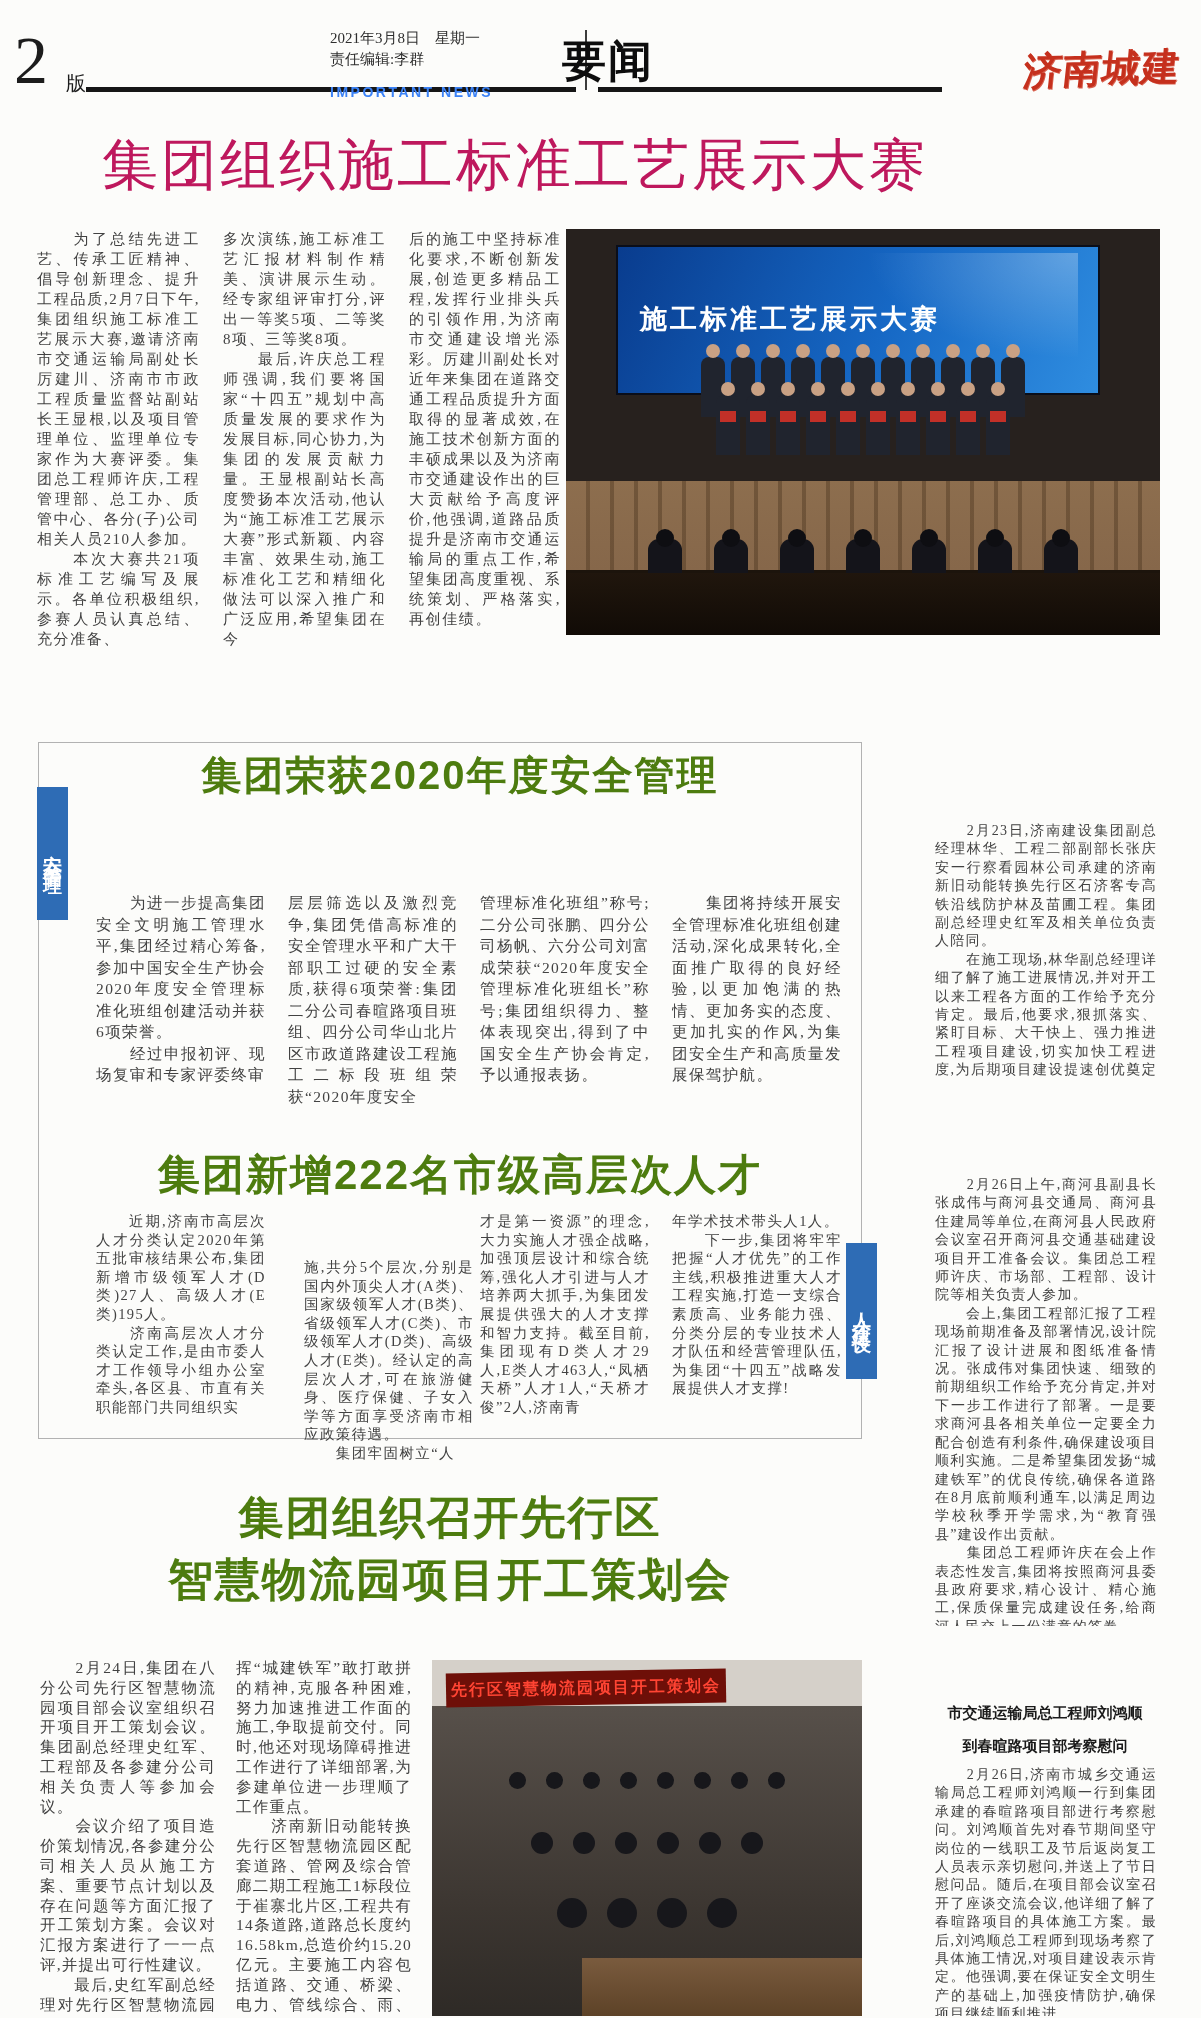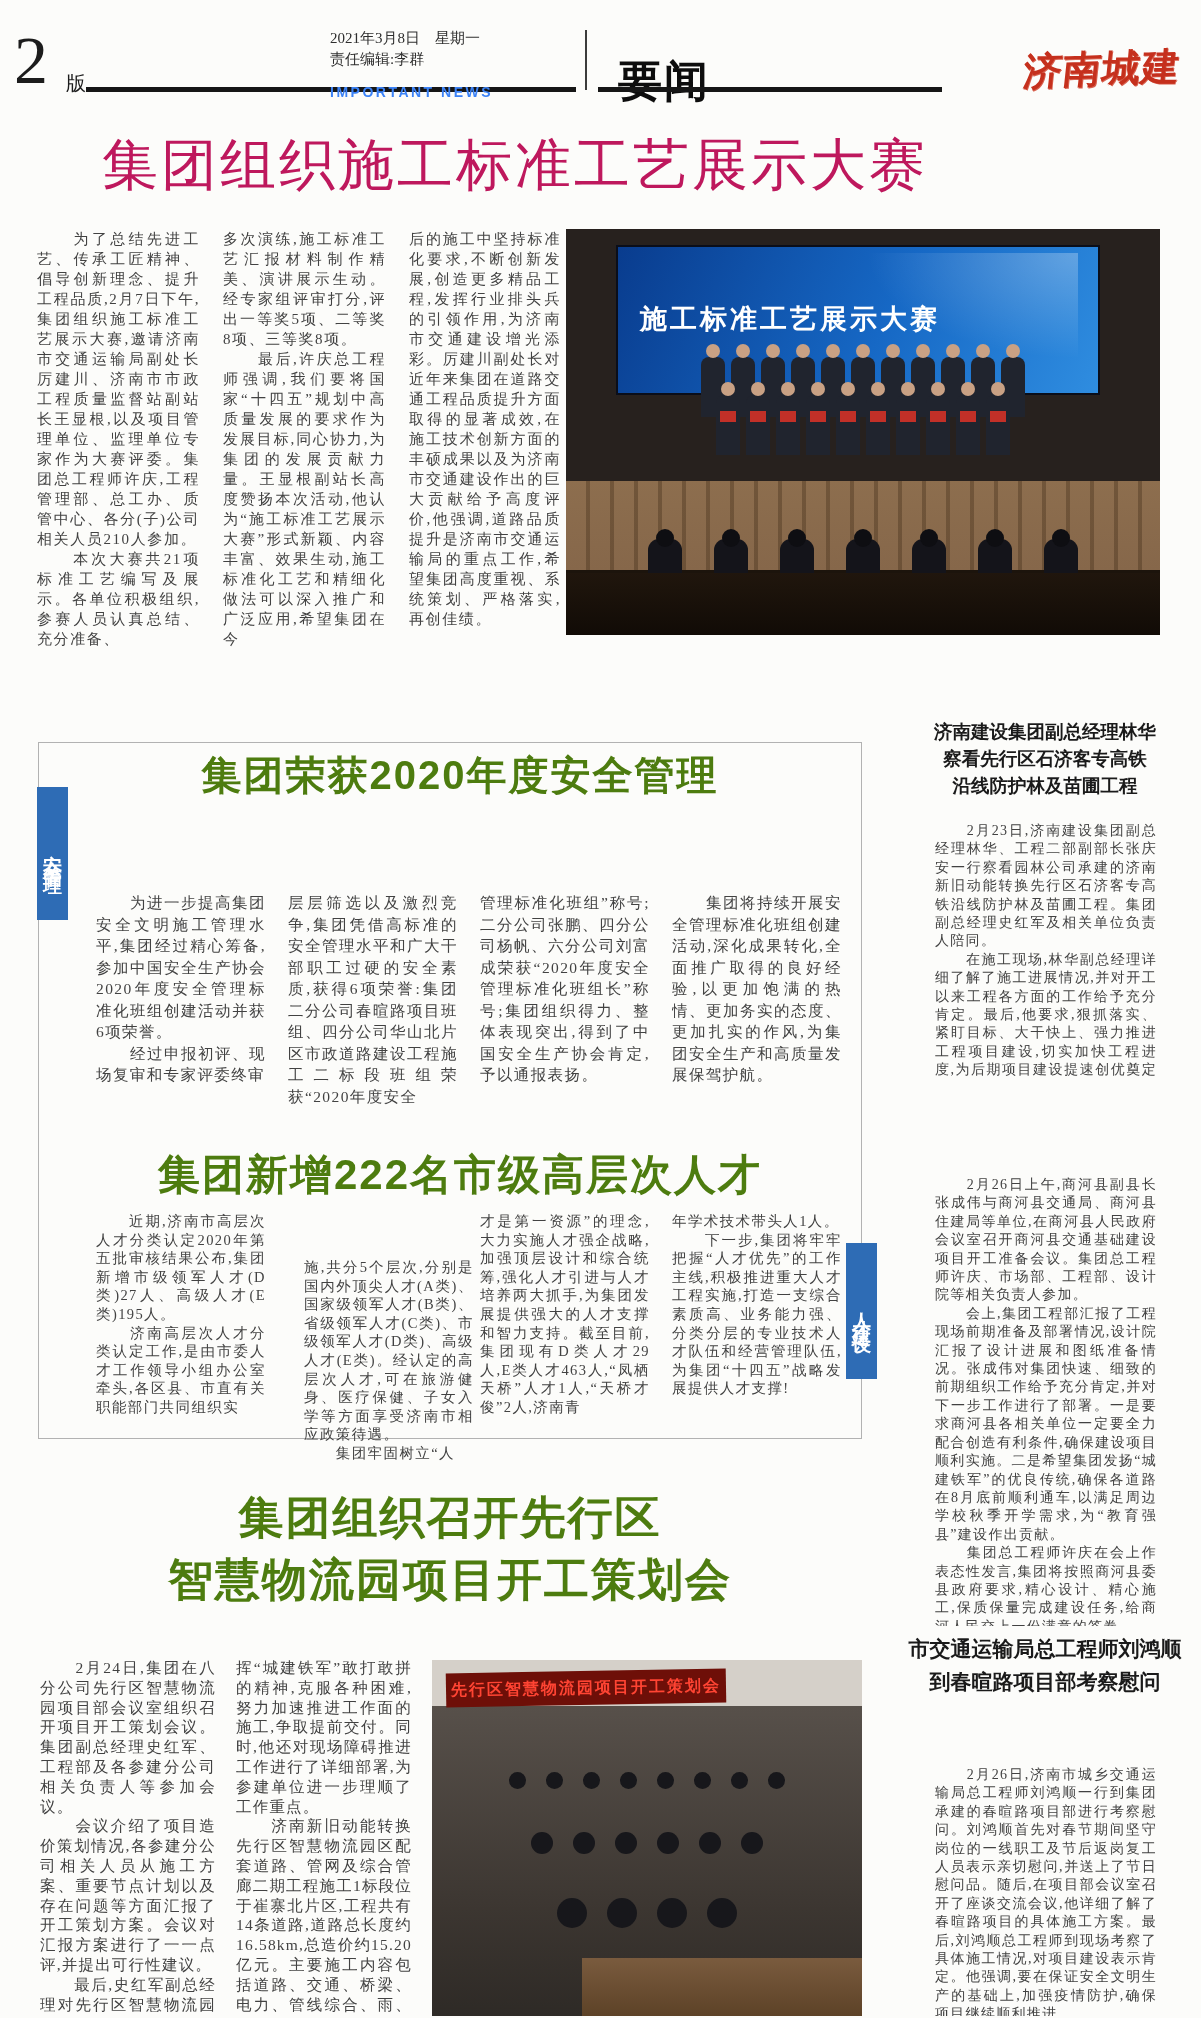--- a/index.html
+++ b/index.html
@@ -66,21 +66,21 @@
   <div class="abs pagelabel" style="left:66px;top:70px;">版</div>
   <div class="abs rule" style="left:86px;top:87px;width:490px;"></div>
 
   <div class="abs dateblock" style="left:330px;top:28px;">
     <div>2021年3月8日　星期一</div>
     <div>责任编辑:李群</div>
     <div class="dateen">IMPORTANT  NEWS</div>
   </div>
 
   <div class="abs vbar" style="left:585px;top:30px;height:60px;"></div>
-  <div class="abs secname sans" style="left:618px;top:32px;margin-top:20px;">要闻</div>
+  <div class="abs secname sans" style="left:562px;top:32px;">要闻</div>
   <div class="abs rule" style="left:598px;top:87px;width:344px;"></div>
   <div class="abs logo sans" style="left:1010px;top:44px;width:170px;">济南城建</div>
 
   <div class="abs h-main sans" style="left:40px;top:128px;">集团组织施工标准工艺展示大赛</div>
 
   <div class="abs col" style="left:37px;top:229px;width:163px;height:462px;">　　为了总结先进工艺、传承工匠精神、倡导创新理念、提升工程品质,2月7日下午,集团组织施工标准工艺展示大赛,邀请济南市交通运输局副处长厉建川、济南市市政工程质量监督站副站长王显根,以及项目管理单位、监理单位专家作为大赛评委。集团总工程师许庆,工程管理部、总工办、质管中心、各分(子)公司相关人员210人参加。
 　　本次大赛共21项标准工艺编写及展示。各单位积极组织,参赛人员认真总结、充分准备、</div>
   <div class="abs col" style="left:223px;top:229px;width:163px;height:462px;">多次演练,施工标准工艺汇报材料制作精美、演讲展示生动。经专家组评审打分,评出一等奖5项、二等奖8项、三等奖8项。
 　　最后,许庆总工程师强调,我们要将国家“十四五”规划中高质量发展的要求作为发展目标,同心协力,为集团的发展贡献力量。王显根副站长高度赞扬本次活动,他认为“施工标准工艺展示大赛”形式新颖、内容丰富、效果生动,施工标准化工艺和精细化做法可以深入推广和广泛应用,希望集团在今</div>
   <div class="abs col" style="left:409px;top:229px;width:152px;height:462px;">后的施工中坚持标准化要求,不断创新发展,创造更多精品工程,发挥行业排头兵的引领作用,为济南市交通建设增光添彩。厉建川副处长对近年来集团在道路交通工程品质提升方面取得的显著成效,在施工技术创新方面的丰硕成果以及为济南市交通建设作出的巨大贡献给予高度评价,他强调,道路品质提升是济南市交通运输局的重点工作,希望集团高度重视、系统策划、严格落实,再创佳绩。</div>
@@ -141,27 +141,24 @@
     </div>
     <div class="abs" style="left:0;top:170px;width:430px;text-align:center;">
       <i class="head" style="width:22px;height:22px;"></i><i class="head" style="width:22px;height:22px;"></i><i class="head" style="width:22px;height:22px;"></i><i class="head" style="width:22px;height:22px;"></i><i class="head" style="width:22px;height:22px;"></i><i class="head" style="width:22px;height:22px;"></i>
     </div>
     <div class="abs" style="left:0;top:236px;width:430px;text-align:center;">
       <i class="head" style="width:30px;height:30px;"></i><i class="head" style="width:30px;height:30px;"></i><i class="head" style="width:30px;height:30px;"></i><i class="head" style="width:30px;height:30px;"></i>
     </div>
     <div class="abs p3table" style="left:150px;bottom:0;width:280px;height:58px;"></div>
   </div>
 
-  <div class="abs h-side sans" style="left:915px;top:718px;width:260px;font-size:18.5px;line-height:27px;">济南建设集团副总经理林华
-察看先行区石济客专高铁
-沿线防护林及苗圃工程</div>
   <div class="abs sidebody" style="left:935px;top:822px;width:222px;height:258px;">　　2月23日,济南建设集团副总经理林华、工程二部副部长张庆安一行察看园林公司承建的济南新旧动能转换先行区石济客专高铁沿线防护林及苗圃工程。集团副总经理史红军及相关单位负责人陪同。
 　　在施工现场,林华副总经理详细了解了施工进展情况,并对开工以来工程各方面的工作给予充分肯定。最后,他要求,狠抓落实、紧盯目标、大干快上、强力推进工程项目建设,切实加快工程进度,为后期项目建设提速创优奠定坚实基础。</div>
 
   <div class="abs sidebody" style="left:935px;top:1176px;width:222px;height:450px;">　　2月26日上午,商河县副县长张成伟与商河县交通局、商河县住建局等单位,在商河县人民政府会议室召开商河县交通基础建设项目开工准备会议。集团总工程师许庆、市场部、工程部、设计院等相关负责人参加。
 　　会上,集团工程部汇报了工程现场前期准备及部署情况,设计院汇报了设计进展和图纸准备情况。张成伟对集团快速、细致的前期组织工作给予充分肯定,并对下一步工作进行了部署。一是要求商河县各相关单位一定要全力配合创造有利条件,确保建设项目顺利实施。二是希望集团发扬“城建铁军”的优良传统,确保各道路在8月底前顺利通车,以满足周边学校秋季开学需求,为“教育强县”建设作出贡献。
 　　集团总工程师许庆在会上作表态性发言,集团将按照商河县委县政府要求,精心设计、精心施工,保质保量完成建设任务,给商河人民交上一份满意的答卷。</div>
 
-  <div class="abs h-side sans" style="left:905px;top:1632px;width:280px;font-size:21px;line-height:33px;">市交通运输局总工程师刘鸿顺
+  <div class="abs h-side sans" style="left:905px;top:1696px;width:280px;font-size:15px;line-height:33px;">市交通运输局总工程师刘鸿顺
 到春暄路项目部考察慰问</div>
   <div class="abs sidebody" style="left:935px;top:1766px;width:222px;height:250px;">　　2月26日,济南市城乡交通运输局总工程师刘鸿顺一行到集团承建的春暄路项目部进行考察慰问。刘鸿顺首先对春节期间坚守岗位的一线职工及节后返岗复工人员表示亲切慰问,并送上了节日慰问品。随后,在项目部会议室召开了座谈交流会议,他详细了解了春暄路项目的具体施工方案。最后,刘鸿顺总工程师到现场考察了具体施工情况,对项目建设表示肯定。他强调,要在保证安全文明生产的基础上,加强疫情防护,确保项目继续顺利推进。</div>
 
 </div>
 
 </body></html>

